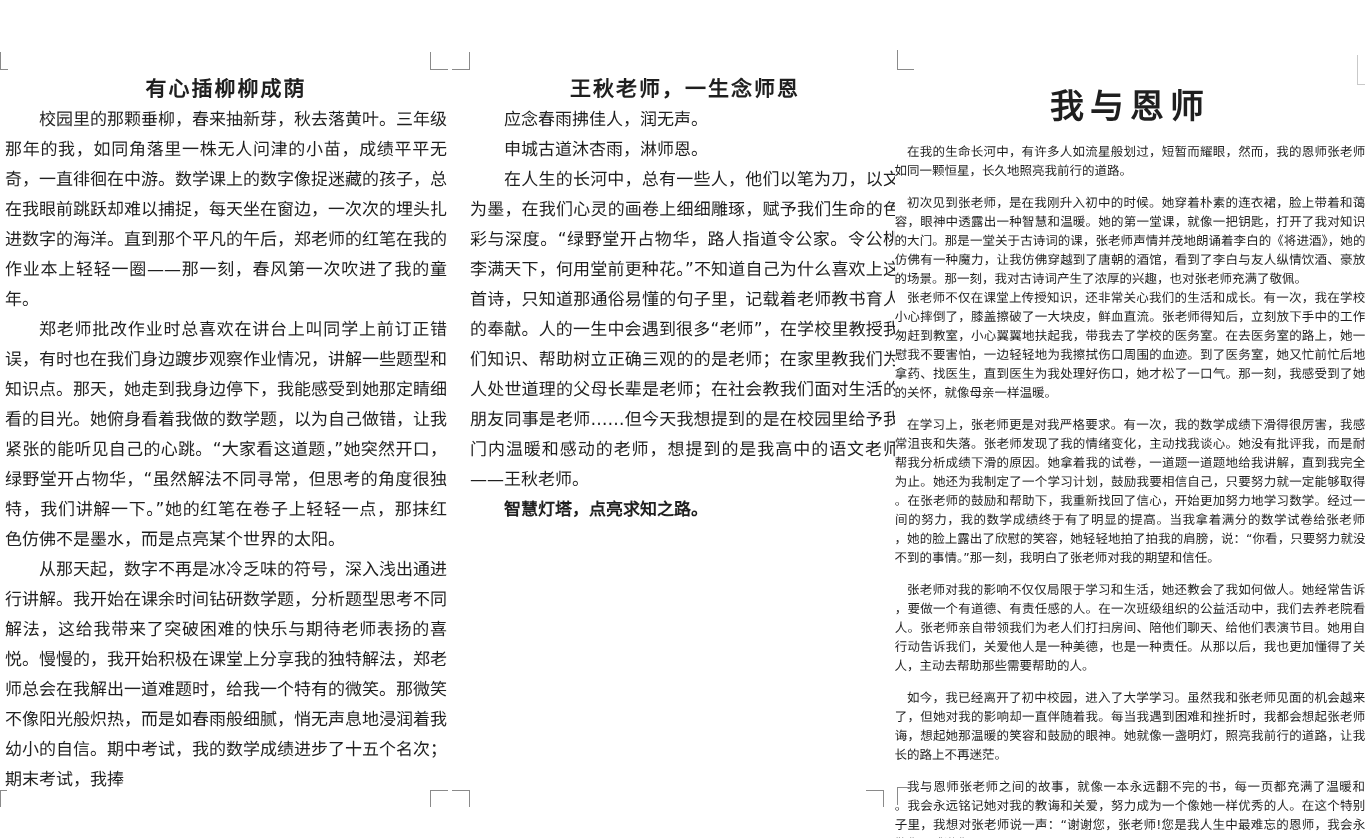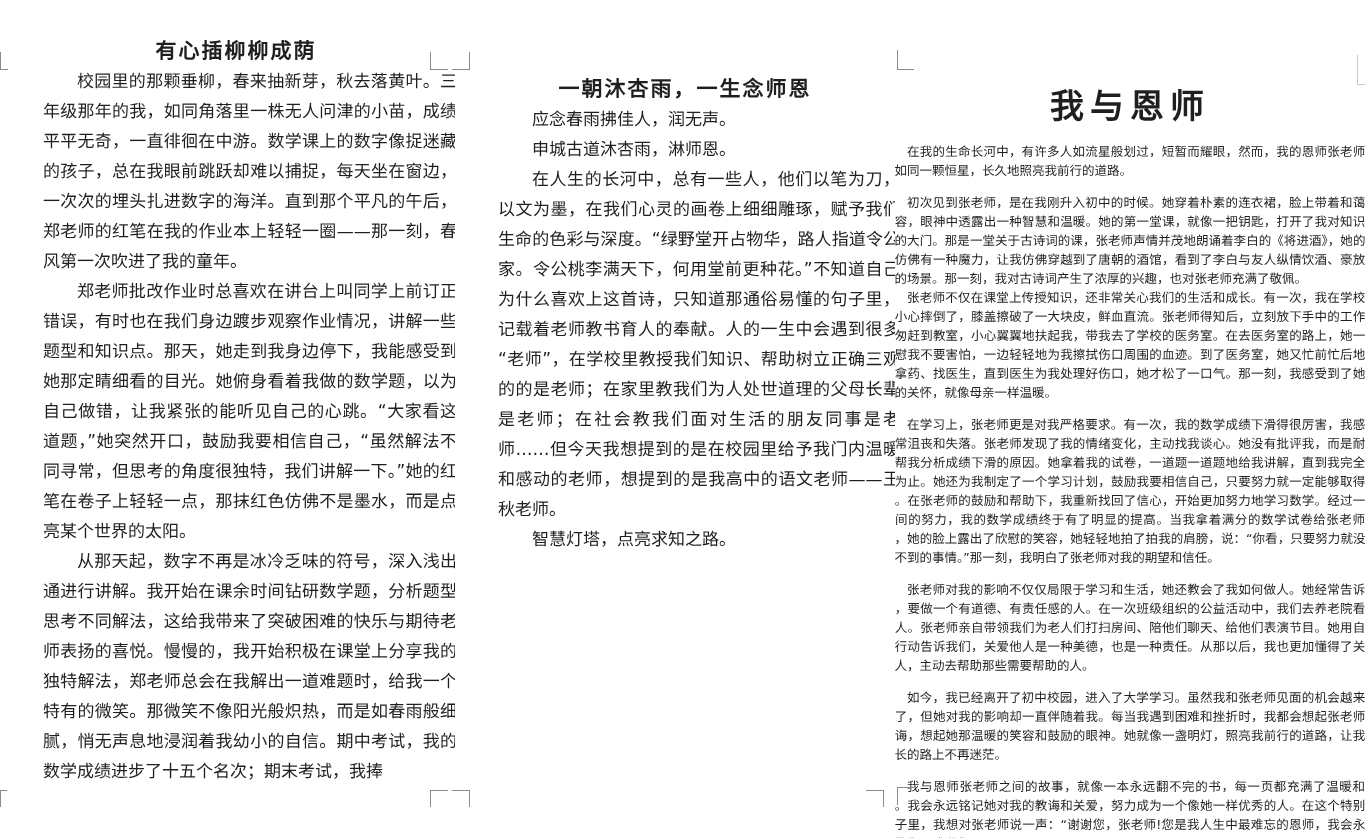--- a/index.html
+++ b/index.html
@@ -1,64 +1,64 @@
 <!DOCTYPE html>
 <html lang="zh-CN"><head>
 <meta charset="utf-8">
 <style>
   * { margin:0; padding:0; box-sizing:border-box; }
   html,body { width:1365px; height:838px; background:#ffffff; overflow:hidden; }
   body { font-family:"DejaVu Sans", sans-serif; color:#1f1f1f; position:relative; }
 
   .page { position:absolute; top:0; height:838px; background:#ffffff; }
-  #page1 { left:12px;   width:455px; padding:36px 10px 0 3px; }
+  #page1 { left:2px;   width:455px; padding:74px 10px 0 3px; }
   #page2 { left:455px; width:448px; padding:74px 3px 0 15px; }
   #page3 { left:895px; width:470px; padding:84px 4px 0 0; overflow:hidden; }
   #page3-inner { width:496px; margin-left:-13px; }
 
   .essay-title { font-size:21px; font-weight:bold; text-align:center;
                  line-height:30px; letter-spacing:2px; }
   .essay-title-large { font-size:34px; font-weight:bold; text-align:center;
                  line-height:44px; letter-spacing:6px; margin-bottom:14px; }
 
   .body-lg { font-size:17px; line-height:30px; text-align:justify;
-             text-justify:inter-character;margin-left:28px; }
+             text-justify:inter-character; }
   .body-lg .para { text-indent:2em; }
   .body-sm { font-size:12.5px; line-height:19px; text-align:justify;
              text-justify:inter-character; }
   .body-sm .para { text-indent:2em; }
 
   .poem-line { text-indent:2em; line-height:30px; }
   .attribution { text-align:right; line-height:30px; padding-right:2px; }
-  .subhead { font-weight:normal; text-indent:2em; line-height:30px; }
+  .subhead { font-weight:bold; text-indent:2em; line-height:30px; }
 
   .gap-sm { height:13px; }
 
   
   .mark { position:absolute; }
   .m-tl { border-left:1px solid #8a8a8a; border-bottom:1px solid #8a8a8a; }
   .m-tr { border-right:1px solid #8a8a8a; border-bottom:1px solid #8a8a8a; }
   .m-bl { border-left:1px solid #8a8a8a; border-top:1px solid #8a8a8a; }
   .m-br { border-right:1px solid #8a8a8a; border-top:1px solid #8a8a8a; }
   .m-faint { border-color:#c9c9c9; }
 </style>
 </head>
 <body>
 
 <div class="page" id="page1">
   <h1 class="essay-title">有心插柳柳成荫</h1>
   <div class="body-lg">
     <p class="para">校园里的那颗垂柳，春来抽新芽，秋去落黄叶。三年级那年的我，如同角落里一株无人问津的小苗，成绩平平无奇，一直徘徊在中游。数学课上的数字像捉迷藏的孩子，总在我眼前跳跃却难以捕捉，每天坐在窗边，一次次的埋头扎进数字的海洋。直到那个平凡的午后，郑老师的红笔在我的作业本上轻轻一圈——那一刻，春风第一次吹进了我的童年。</p>
-    <p class="para">郑老师批改作业时总喜欢在讲台上叫同学上前订正错误，有时也在我们身边踱步观察作业情况，讲解一些题型和知识点。那天，她走到我身边停下，我能感受到她那定睛细看的目光。她俯身看着我做的数学题，以为自己做错，让我紧张的能听见自己的心跳。“大家看这道题，”她突然开口，鼓励我要相信自己，“虽然解法不同寻常，但思考的角度很独特，我们讲解一下。”她的红笔在卷子上轻轻一点，那抹红色仿佛不是墨水，而是点亮某个世界的太阳。</p>
+    <p class="para">郑老师批改作业时总喜欢在讲台上叫同学上前订正错误，有时也在我们身边踱步观察作业情况，讲解一些题型和知识点。那天，她走到我身边停下，我能感受到她那定睛细看的目光。她俯身看着我做的数学题，以为自己做错，让我紧张的能听见自己的心跳。“大家看这道题，”她突然开口，绿野堂开占物华，“虽然解法不同寻常，但思考的角度很独特，我们讲解一下。”她的红笔在卷子上轻轻一点，那抹红色仿佛不是墨水，而是点亮某个世界的太阳。</p>
     <p class="para">从那天起，数字不再是冰冷乏味的符号，深入浅出通进行讲解。我开始在课余时间钻研数学题，分析题型思考不同解法，这给我带来了突破困难的快乐与期待老师表扬的喜悦。慢慢的，我开始积极在课堂上分享我的独特解法，郑老师总会在我解出一道难题时，给我一个特有的微笑。那微笑不像阳光般炽热，而是如春雨般细腻，悄无声息地浸润着我幼小的自信。期中考试，我的数学成绩进步了十五个名次；期末考试，我捧</p>
   </div>
 </div>
 
 <div class="page" id="page2">
-  <h1 class="essay-title">一朝沐杏雨，一生念师恩</h1>
+  <h1 class="essay-title">王秋老师，一生念师恩</h1>
   <div class="body-lg">
     <p class="poem-line">应念春雨拂佳人，润无声。</p>
     <p class="poem-line">申城古道沐杏雨，淋师恩。</p>
     <p class="para">在人生的长河中，总有一些人，他们以笔为刀，以文为墨，在我们心灵的画卷上细细雕琢，赋予我们生命的色彩与深度。“绿野堂开占物华，路人指道令公家。令公桃李满天下，何用堂前更种花。”不知道自己为什么喜欢上这首诗，只知道那通俗易懂的句子里，记载着老师教书育人的奉献。人的一生中会遇到很多“老师”，在学校里教授我们知识、帮助树立正确三观的的是老师；在家里教我们为人处世道理的父母长辈是老师；在社会教我们面对生活的朋友同事是老师……但今天我想提到的是在校园里给予我门内温暖和感动的老师，想提到的是我高中的语文老师——王秋老师。</p>
     <p class="subhead">智慧灯塔，点亮求知之路。</p>
   </div>
 </div>
 
 <div class="page" id="page3">
   <div id="page3-inner">

